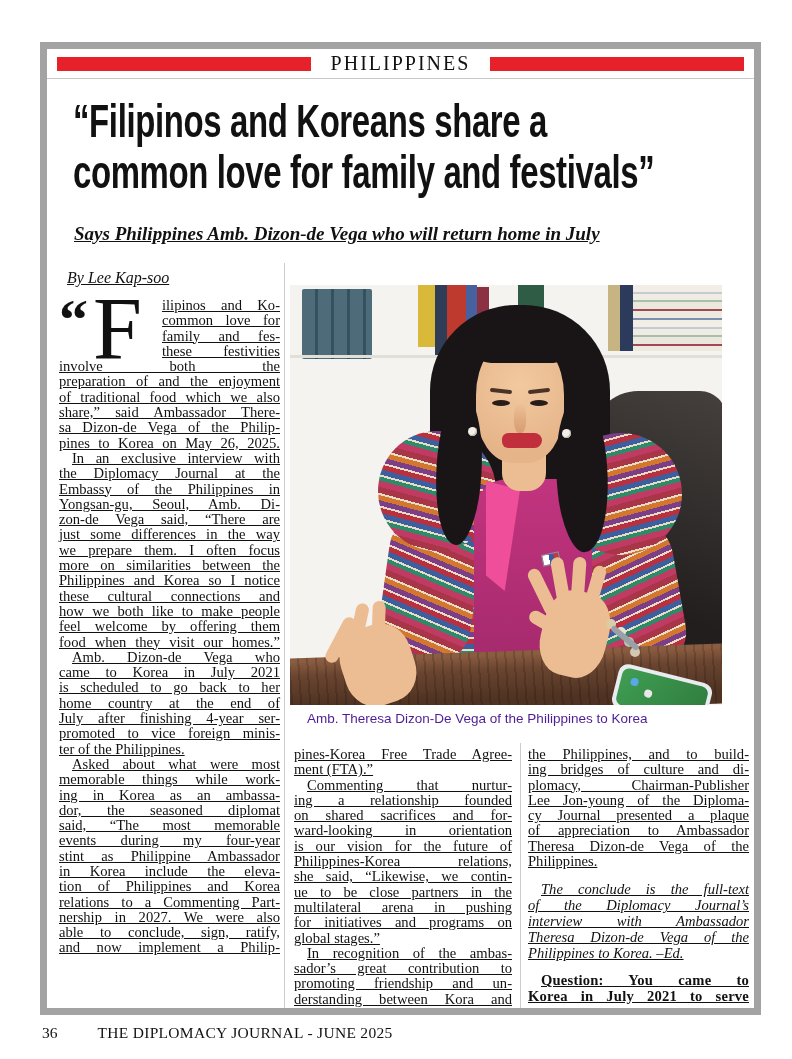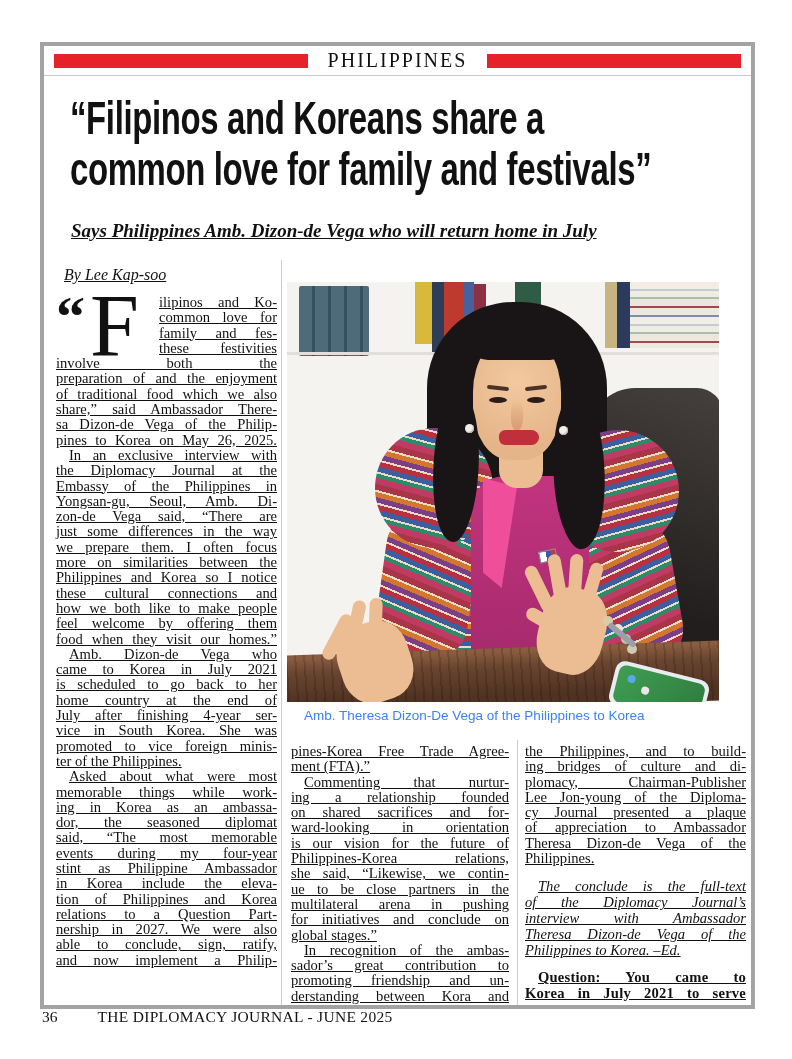--- a/index.html
+++ b/index.html
@@ -1,21 +1,21 @@
 <!DOCTYPE html>
 <html><head>
 <meta charset="utf-8">
 <title>Document</title>
 <style>
   html,body{margin:0;padding:0;}
   body{width:792px;height:1059px;background:#ffffff;position:relative;
        font-family:"Liberation Serif",serif;color:#111;overflow:hidden;}
 
   .page{position:absolute;left:40px;top:42px;width:707px;height:959px;
-        border:4px solid #a3a3a3;background:#fff;}
+        border:7px solid #a3a3a3;background:#fff;}
 
   
   .kicker-band{position:absolute;left:0;top:0;width:100%;height:29px;
                border-bottom:1px solid #c9c9c9;display:flex;align-items:center;}
   .hbar{flex:1;height:14px;background:#e62129;margin:0 10px;}
   .kicker{font-size:20px;letter-spacing:2px;padding:0 10px;white-space:nowrap;}
 
   
   .headline{position:absolute;left:26px;top:46px;width:143%;
             font-family:"Liberation Sans",sans-serif;font-weight:bold;
@@ -44,21 +44,21 @@
 
   .dropcap{float:left;width:103px;height:61px;position:relative;}
   .dq{position:absolute;left:0;top:-8px;font-size:58px;font-weight:bold;line-height:60px;}
   .df{position:absolute;left:34px;top:-13px;font-size:88px;line-height:88px;}
 
   
   .photo{position:absolute;left:243px;top:236px;width:432px;height:420px;
          overflow:hidden;background:#f5f3f0;}
   .photo *{position:absolute;}
   .caption{position:absolute;left:260px;top:662px;width:410px;
-           font-family:"Liberation Sans",sans-serif;font-size:13.5px;color:#3b82f6;}
+           font-family:"Liberation Sans",sans-serif;font-size:13.5px;color:#4c1d95;}
 
   .shelf-left{left:12px;top:4px;width:70px;height:70px;border-radius:2px;
       background:repeating-linear-gradient(90deg,#4e6b7a 0 13px,#35505e 13px 16px);}
   .bk{top:0;}
   .bk-yellow{left:128px;width:17px;height:62px;background:#d9b93a;}
   .bk-navy{left:145px;width:12px;height:70px;background:#2f3d56;}
   .bk-red{left:157px;width:19px;height:74px;background:#bf3a2e;}
   .bk-blue{left:176px;width:11px;height:68px;background:#47619e;}
   .bk-maroon{left:187px;top:2px;width:12px;height:60px;background:#8c3144;}
   .bk-green{left:228px;width:26px;height:30px;background:#2f5c45;}
@@ -134,21 +134,21 @@
   .phone{left:324px;top:388px;width:96px;height:46px;border-radius:10px;background:#e8ecf0;transform:rotate(14deg);}
   .screen{left:4px;top:4px;width:88px;height:38px;border-radius:7px;
           background:linear-gradient(120deg,#3f9e52,#2f7a3e);}
   .dot{width:8px;height:8px;border-radius:50%;}
   .dot1{left:14px;top:12px;background:#5aa8e8;}
   .dot2{left:30px;top:20px;background:#e8e8e8;}
 
   
   .footer{position:absolute;left:40px;top:1008px;width:707px;font-size:15.5px;
           display:flex;align-items:baseline;}
-  .pageno{margin-left:2px;}
+  .pageno{margin-left:2px;margin-top:16px;}
   .journal{margin-left:40px;letter-spacing:.3px;}
 </style>
 </head>
 <body>
 
 <div class="page">
 
   <div class="kicker-band">
     <div class="hbar"></div>
     <div class="kicker">PHILIPPINES</div>
@@ -197,35 +197,34 @@
           <div class="line jfull">how we both like to make people</div>
           <div class="line jfull">feel welcome by offering them</div>
           <div class="line jfull">food when they visit our homes.”</div>
         </div>
         <div class="para">
           <div class="line jfull ind">Amb. Dizon-de Vega who</div>
           <div class="line jfull">came to Korea in July 2021</div>
           <div class="line jfull">is scheduled to go back to her</div>
           <div class="line jfull">home country at the end of</div>
           <div class="line jfull">July after finishing 4-year ser-</div>
-          <div class="line jfull">vice in South Korea. She was</div>
           <div class="line jfull">promoted to vice foreign minis-</div>
           <div class="line">ter of the Philippines.</div>
         </div>
         <div class="para">
           <div class="line jfull ind">Asked about what were most</div>
           <div class="line jfull">memorable things while work-</div>
           <div class="line jfull">ing in Korea as an ambassa-</div>
           <div class="line jfull">dor, the seasoned diplomat</div>
           <div class="line jfull">said, “The most memorable</div>
           <div class="line jfull">events during my four-year</div>
           <div class="line jfull">stint as Philippine Ambassador</div>
           <div class="line jfull">in Korea include the eleva-</div>
           <div class="line jfull">tion of Philippines and Korea</div>
-          <div class="line jfull">relations to a Question Part-</div>
+          <div class="line jfull">relations to a Commenting Part-</div>
           <div class="line jfull">nership in 2027. We were also</div>
           <div class="line jfull">able to conclude, sign, ratify,</div>
           <div class="line jfull">and now implement a Philip-</div>
         </div>
       </div>
   </div>
 
   <div class="photo">
     <div class="shelf-left"></div>
     <div class="bk bk-yellow"></div>
@@ -294,21 +293,21 @@
       <div class="para">
         <div class="line jfull ind">Commenting that nurtur-</div>
         <div class="line jfull">ing a relationship founded</div>
         <div class="line jfull">on shared sacrifices and for-</div>
         <div class="line jfull">ward-looking in orientation</div>
         <div class="line jfull">is our vision for the future of</div>
         <div class="line jfull">Philippines-Korea relations,</div>
         <div class="line jfull">she said, “Likewise, we contin-</div>
         <div class="line jfull">ue to be close partners in the</div>
         <div class="line jfull">multilateral arena in pushing</div>
-        <div class="line jfull">for initiatives and conclude on</div>
+        <div class="line jfull">for initiatives and programs on</div>
         <div class="line">global stages.”</div>
       </div>
       <div class="para">
         <div class="line jfull ind">In recognition of the ambas-</div>
         <div class="line jfull">sador’s great contribution to</div>
         <div class="line jfull">promoting friendship and un-</div>
         <div class="line jfull">derstanding between Kora and</div>
       </div>
     </div>
   <div class="col col-right">

